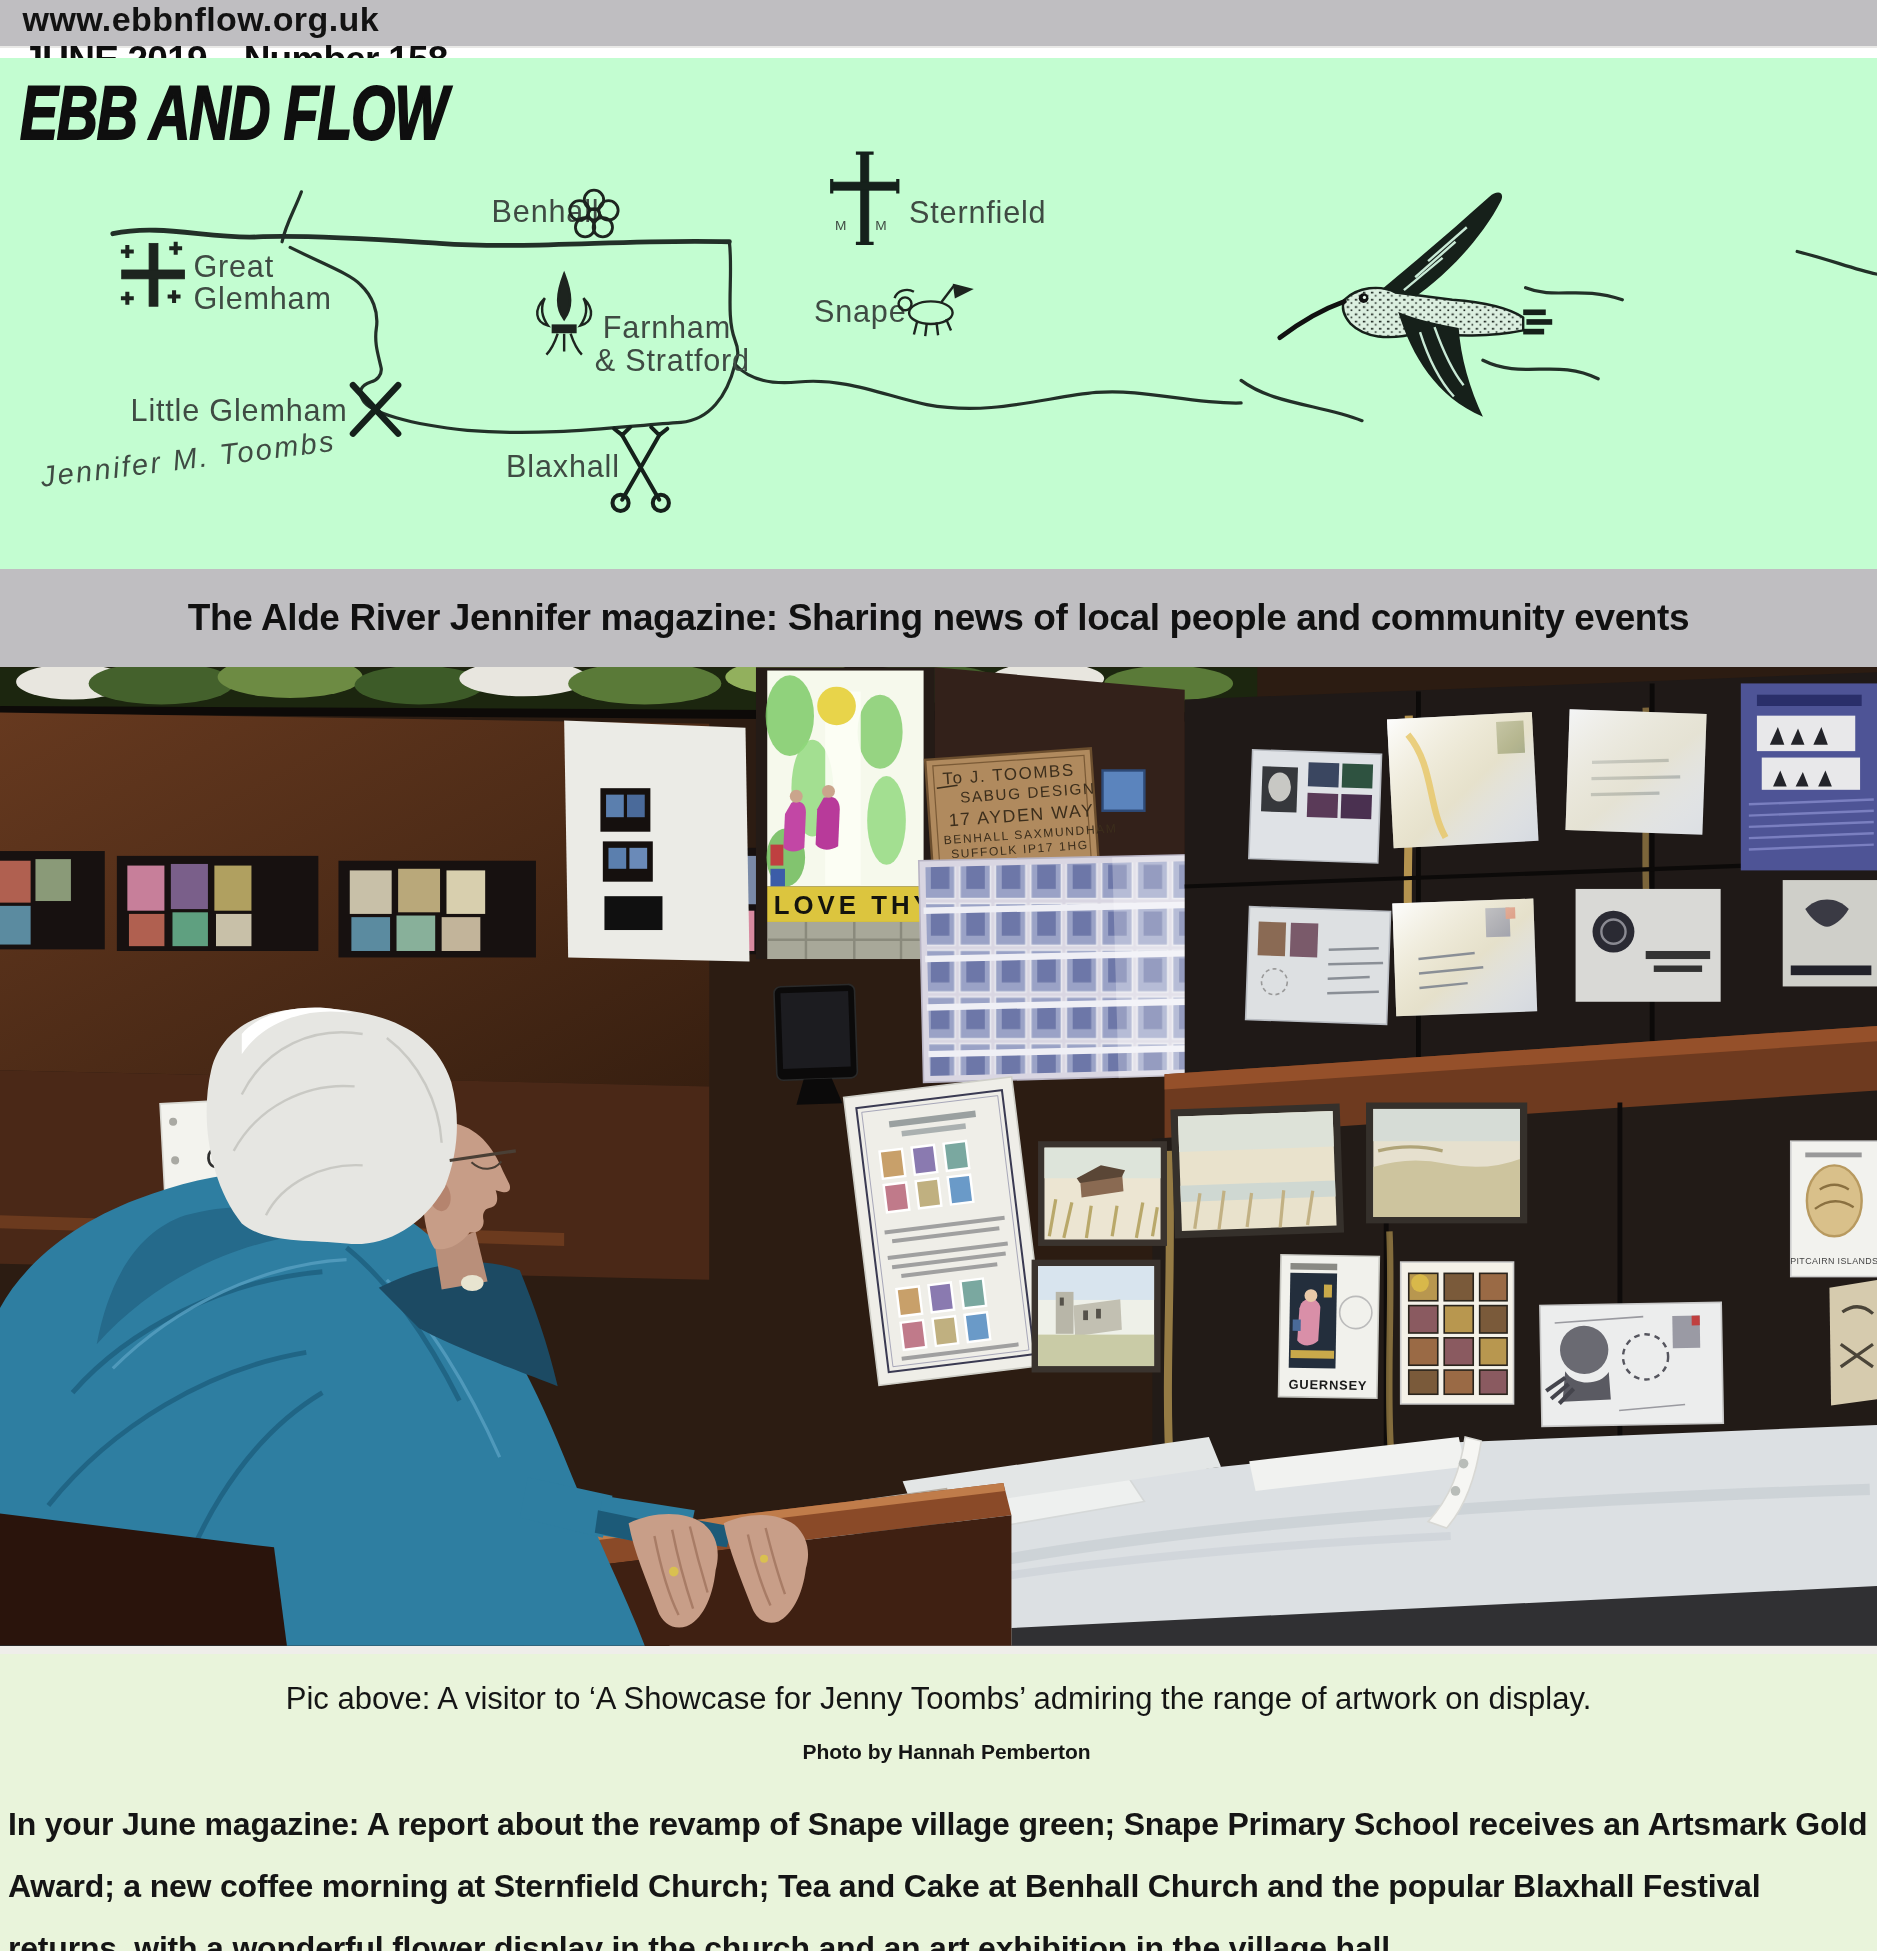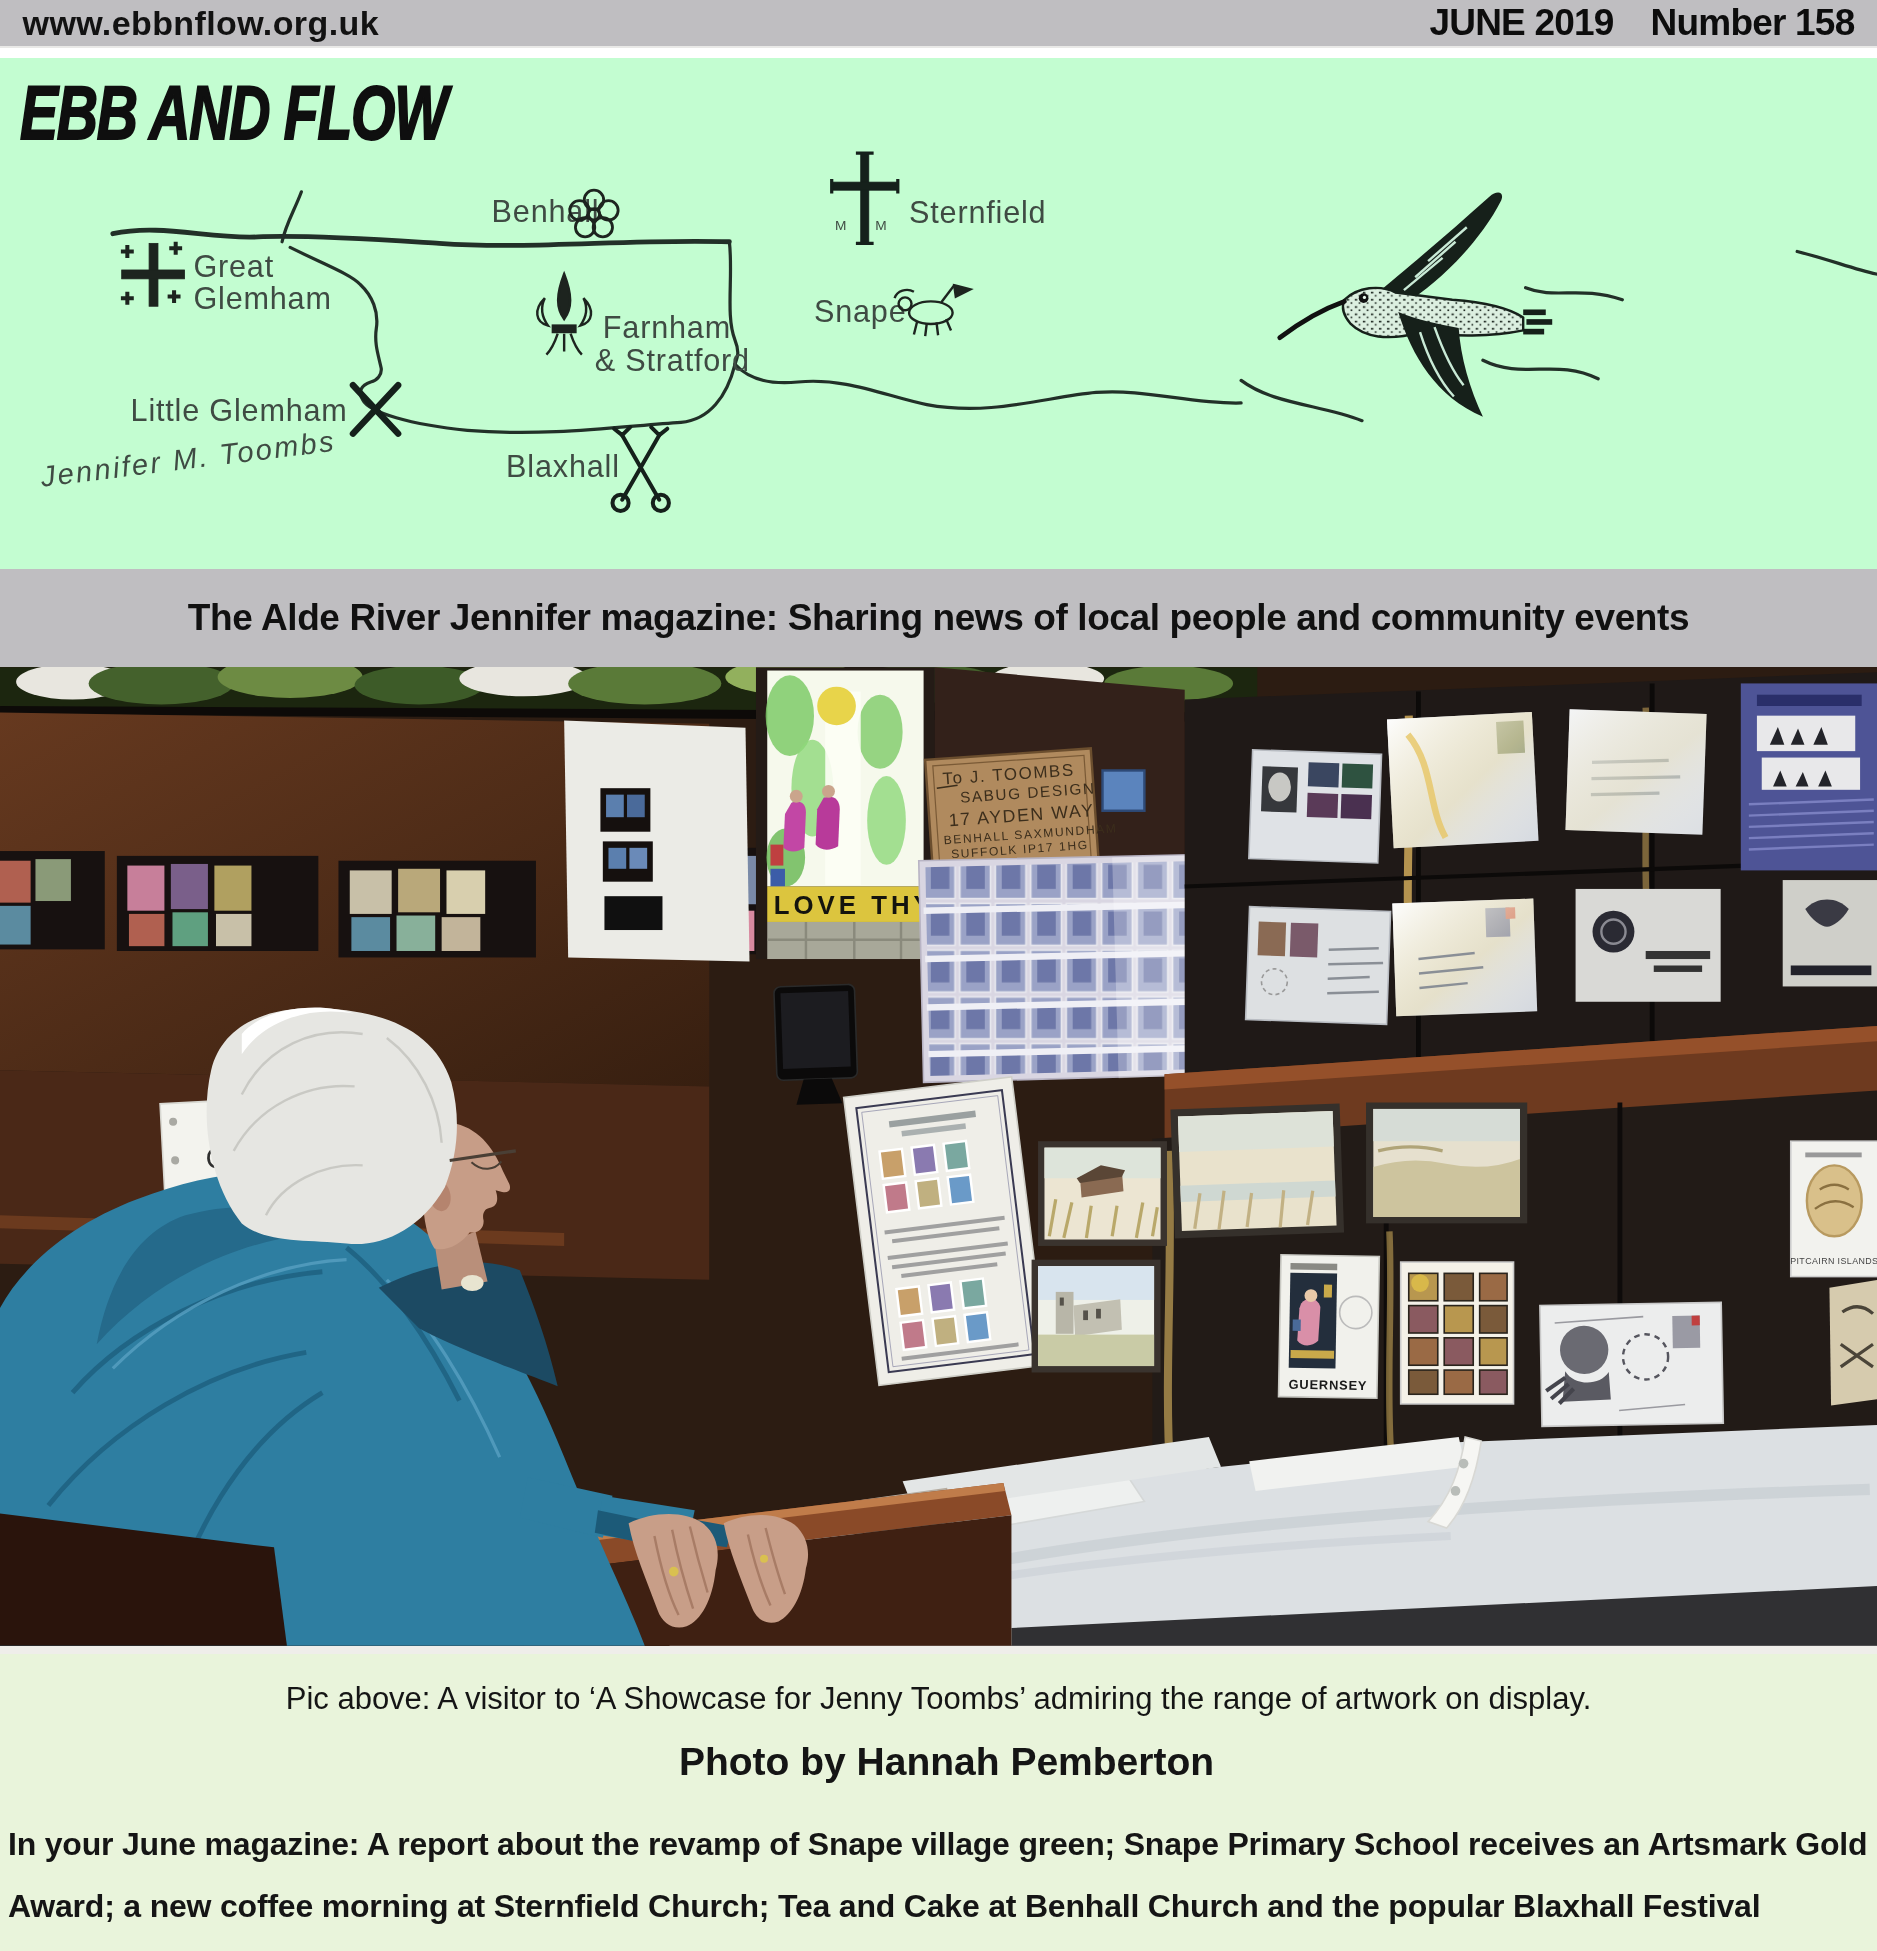--- a/index.html
+++ b/index.html
@@ -4,22 +4,22 @@
 <style>
   html,body{margin:0;padding:0;}
   body{
     width:1877px;height:1952px;position:relative;overflow:hidden;
     font-family:"Liberation Sans",sans-serif;background:#fff;
   }
   .abs{position:absolute;}
   
   .topbar{
     left:0;top:0;width:1877px;height:48px;background:#bfbec1;
-    display:flex;align-items:center;justify-content:space-between;
-    padding:0 22.6px;box-sizing:border-box;border-bottom:2.4px solid #e9e9e7;
+    display:flex;justify-content:space-between;
+    padding:0 22.6px;box-sizing:border-box;border-bottom:2.4px solid #e9e9e7;flex-direction:column;
   }
   .topbar .site{font-size:34px;font-weight:bold;color:#121212;letter-spacing:0.4px;}
   .topbar .issue{font-size:37px;font-weight:bold;color:#0d0d0d;letter-spacing:-0.8px;display:flex;gap:37px;}
   
   .masthead{left:0;top:58px;width:1877px;height:511px;background:#c3fdd1;}
   .masthead h1{
     position:absolute;left:20px;top:11.3px;margin:0;color:#0f0f0f;
     font-size:76px;font-style:italic;font-weight:bold;letter-spacing:-1.6px;
     transform:scaleX(.75);transform-origin:left top;
     -webkit-text-stroke:2px #0f0f0f;white-space:nowrap;
@@ -35,21 +35,21 @@
   .tagbar .tag{font-size:37px;font-weight:bold;color:#111;letter-spacing:-0.4px;}
   
   .photo{left:0;top:667px;width:1877px;height:979px;background:#30201a;}
   
   .gapstrip{left:0;top:1646px;width:1877px;height:8px;background:#efeeea;}
   .caption-area{
     left:0;top:1654px;width:1877px;height:297px;background:#e9f4db;color:#151515;
     box-sizing:border-box;
   }
   .cap1{margin-top:27px;text-align:center;font-size:31px;font-weight:normal;}
-  .cap2{margin-top:22.6px;text-align:center;font-size:39px;font-weight:bold;margin-left:16px;}
+  .cap2{margin-top:22.6px;text-align:center;font-size:21px;font-weight:bold;margin-left:16px;}
   .intro{
     margin-top:29px;padding:0 8px;text-align:left;
     font-size:32px;font-weight:bold;line-height:62px;letter-spacing:-0.2px;
   }
 </style>
 </head>
 <body>
 
 <div class="abs topbar">
   <span class="site">www.ebbnflow.org.uk</span>

